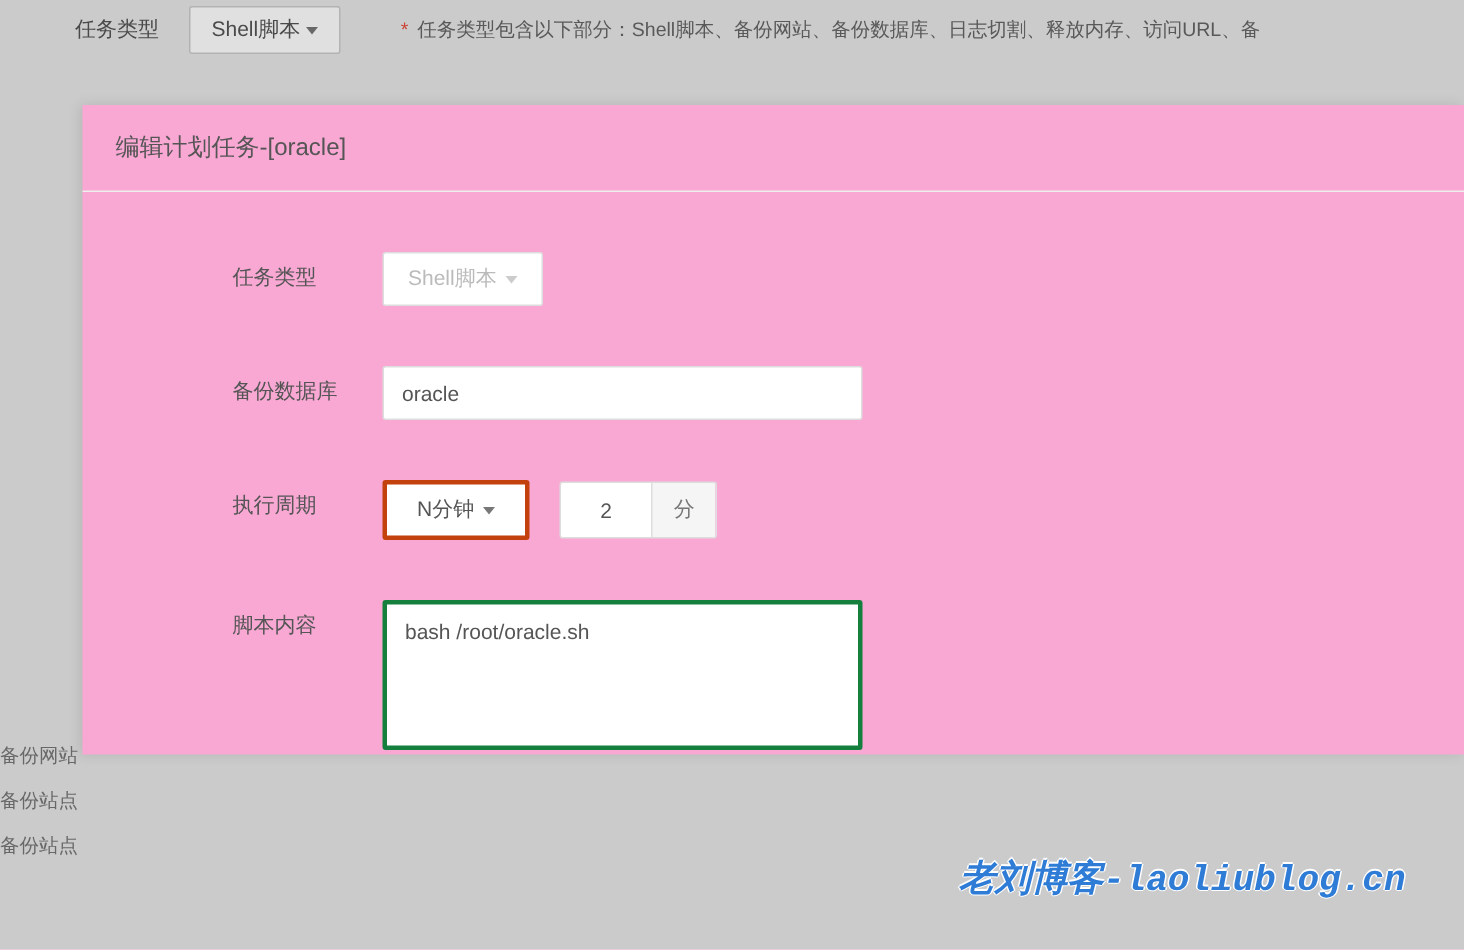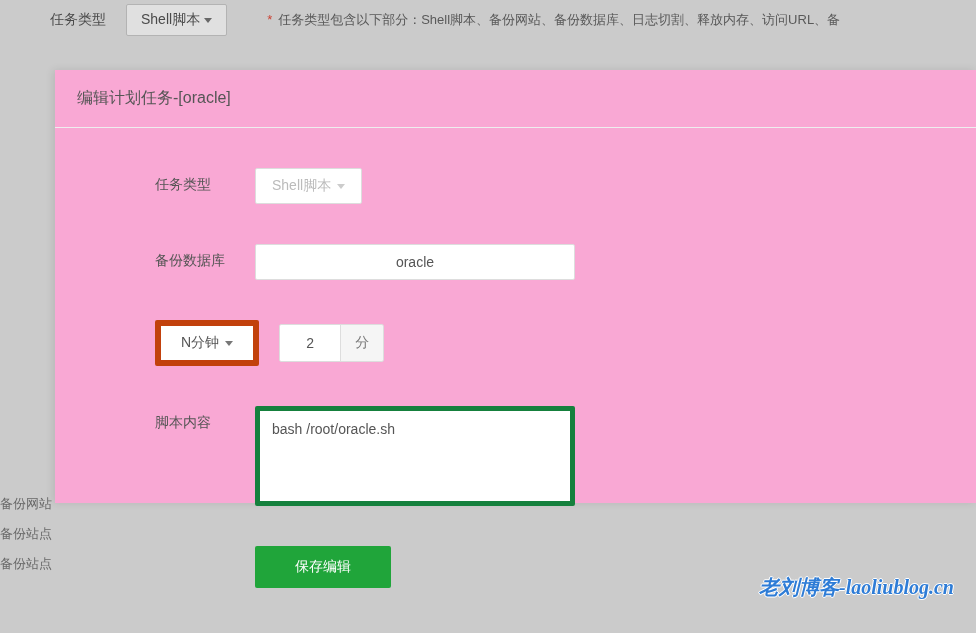--- a/index.html
+++ b/index.html
@@ -122,21 +122,21 @@
       padding: 8px 16px;
       border-radius: 2px;
       font-size: 14px;
       color: #bbb;
       display: inline-flex;
       align-items: center;
       gap: 6px;
       cursor: not-allowed;
     }
     .dropdown-period {
-      border: 6px solid #c2410c;
+      border: 3px solid #c2410c;
       background: #fff;
       padding: 8px 20px;
       border-radius: 2px;
       font-size: 14px;
       color: #555;
       display: inline-flex;
       align-items: center;
       gap: 6px;
       cursor: pointer;
     }
@@ -150,21 +150,20 @@
     }
     .text-input {
       border: 1px solid #ddd;
       padding: 9px 12px;
       font-size: 14px;
       color: #555;
       width: 320px;
       border-radius: 2px;
       outline: none;
       font-family: inherit;
-      text-align: center;
     }
     .number-group {
       display: inline-flex;
       border: 1px solid #ddd;
       border-radius: 2px;
       overflow: hidden;
     }
     .number-input {
       border: none;
       padding: 9px 12px;
@@ -176,21 +175,21 @@
       font-family: inherit;
     }
     .number-unit {
       background: #f5f5f5;
       border-left: 1px solid #ddd;
       padding: 9px 14px;
       font-size: 14px;
       color: #777;
     }
     .textarea-input {
-      border: 5px solid #15803d;
+      border: 3px solid #15803d;
       padding: 10px 12px;
       font-size: 14px;
       color: #555;
       width: 320px;
       height: 100px;
       border-radius: 2px;
       outline: none;
       resize: none;
       font-family: inherit;
     }
@@ -199,29 +198,29 @@
       color: #fff;
       border: none;
       padding: 12px 40px;
       font-size: 14px;
       border-radius: 2px;
       cursor: pointer;
       font-family: inherit;
     }
     .watermark {
       position: absolute;
-      right: 22px;
+      right: 39px;
       bottom: 32px;
-      font-size: 20px;
+      font-size: 24px;
       font-weight: bold;
       font-style: italic;
       color: #2e7cd6;
       text-shadow: 1px 0 0 #fff, -1px 0 0 #fff, 0 1px 0 #fff, 0 -1px 0 #fff;
       pointer-events: none;
-      font-family: Liberation Serif, serif;
+      font-family: Liberation Mono, monospace;
     }
   </style>
 </head>
 <body>
 
 <div class="bg-layer">
   <div class="top-row">
     <span class="top-label">任务类型</span>
     <div class="top-dropdown">
       <span>Shell脚本</span>
@@ -255,42 +254,37 @@
     </div>
 
     <div class="form-row">
       <div class="form-label">备份数据库</div>
       <div class="form-control-group">
         <input type="text" class="text-input" value="oracle" style="">
       </div>
     </div>
 
     <div class="form-row">
+      <div class="form-label">执行周期</div>
       <div class="form-control-group">
         <div class="dropdown-period">
           <span>N分钟</span>
           <span class="caret-down"></span>
         </div>
         <div class="number-group">
           <input type="text" class="number-input" value="2" style="">
           <span class="number-unit">分</span>
         </div>
       </div>
     </div>
 
     <div class="form-row">
       <div class="form-label">脚本内容</div>
       <div class="form-control-group">
         <textarea class="textarea-input" style="">bash /root/oracle.sh</textarea>
       </div>
     </div>
 
-    <div class="form-row">
-      <div class="form-label"></div>
-      <div class="form-control-group">
-        <button class="save-button">保存编辑</button>
-      </div>
-    </div>
 
   </div>
 </div>
 
 <div class="watermark">老刘博客-laoliublog.cn</div>
 
 </body></html>

